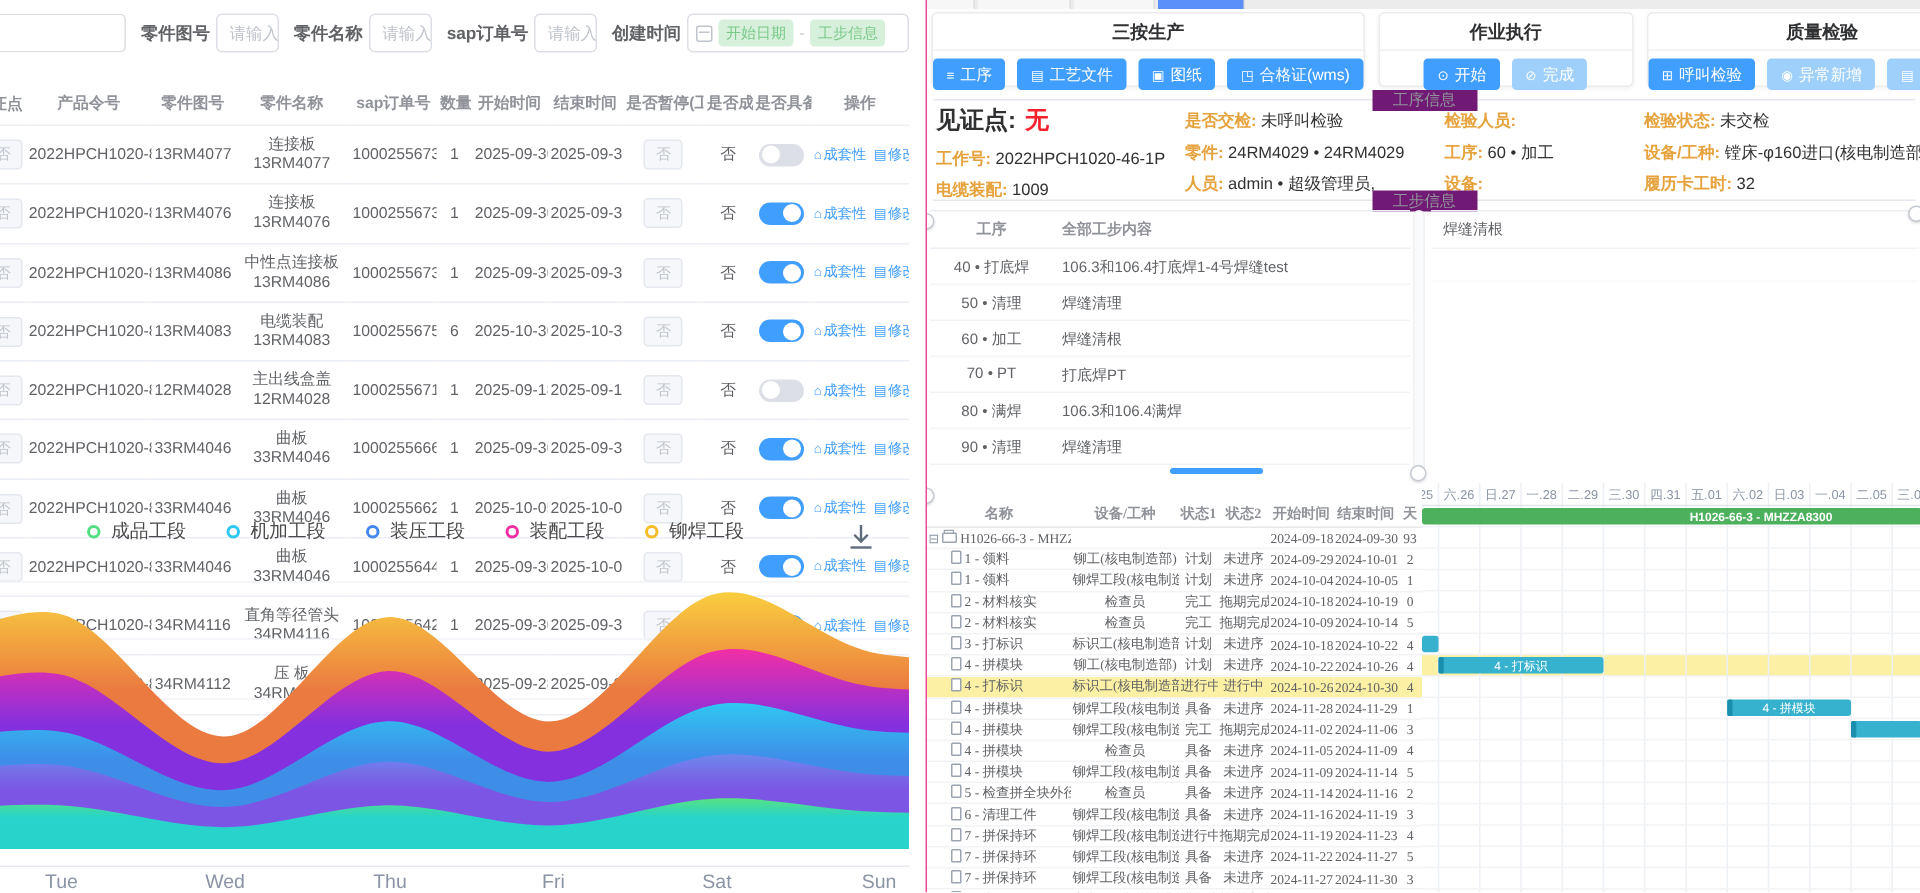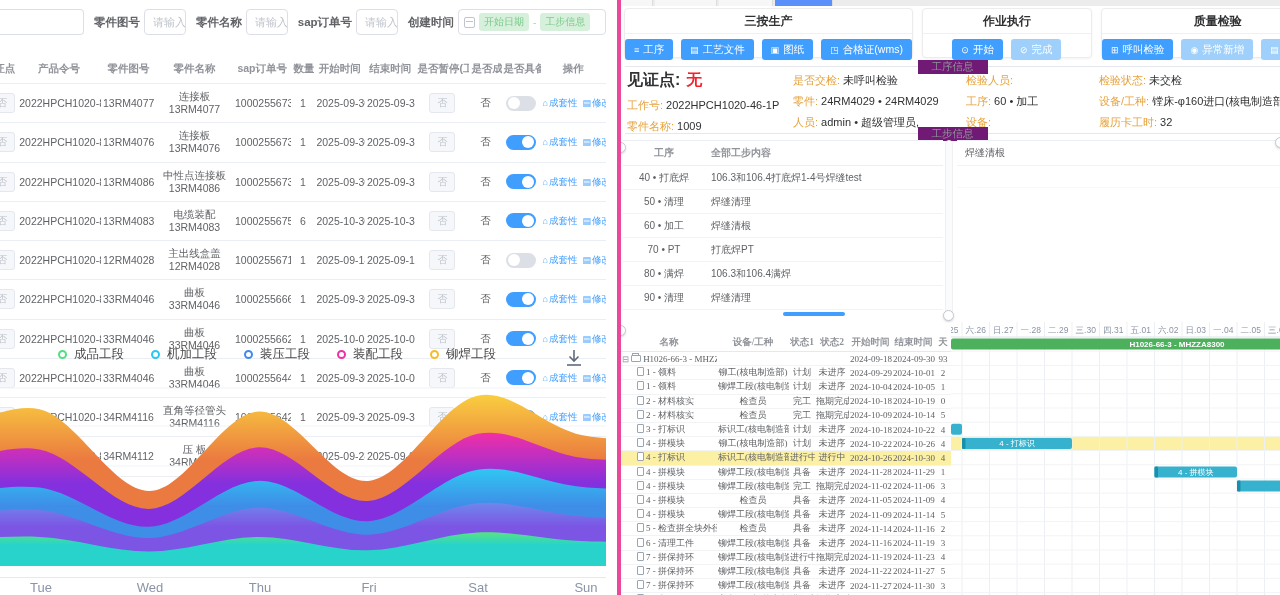--- a/index.html
+++ b/index.html
@@ -43,38 +43,38 @@
   .legend { position:absolute; left:58px; top:346px; display:flex; align-items:center; gap:27px; }
   .legend .litem { display:flex; align-items:center; gap:7px; font-size:12.5px; color:#4a4a4a; cursor:pointer; }
   .legend .dot { width:9px; height:9px; border-radius:50%; border:2.5px solid #000; background:#fff; }
   .dl-icon { position:absolute; right:22px; top:348px; cursor:pointer; }
 
   .stream-wrap { position:absolute; left:0; top:378px; width:606px; height:200px; }
   .xlabels { position:absolute; left:0; top:577px; width:606px; height:18px; border-top:1px solid #e6eaf0; }
   .xlabels span { position:absolute; top:2px; transform:translateX(-50%); font-size:13px; color:#8a94a6; }
 
   
-  .right-app { position:absolute; left:617px; top:0; width:663px; height:595px; background:#fff; border-left:4px solid #ec4899; overflow:hidden; }
+  .right-app { position:absolute; left:617px; top:0; width:663px; height:595px; background:#fff; border-left:1px solid #ec4899; overflow:hidden; }
   .tabstrip { position:absolute; left:0; top:0; width:663px; height:6px; background:#ececec; }
   .tabstrip .tseg { position:absolute; top:0; height:6px; background:#f7f7f7; border-right:1px solid #ddd; }
   .tabstrip .tseg.active { background:#5b8ff9; }
   .cards { position:absolute; left:3px; top:8px; width:657px; display:flex; gap:9px; }
   .card { background:#fff; border:1px solid #ececec; border-radius:4px; box-shadow:0 1px 3px rgba(0,0,0,.05); height:50px; }
   .card .ctitle { text-align:center; font-size:12px; font-weight:bold; color:#303133; padding:4px 0 3px; border-bottom:1px solid #f0f0f0; }
   .card .cbtns { display:flex; justify-content:center; align-items:center; gap:8px; padding-top:5px; }
   .btn { height:21px; border-radius:3px; font-size:10.5px; color:#fff; background:#409EFF; border:none; padding:0 9px; display:flex; align-items:center; gap:4px; cursor:pointer; white-space:nowrap; }
   .btn.disabled { background:#9ed0fb; cursor:default; }
   .btn .bic { font-size:9px; }
   .divider { position:absolute; left:4px; width:655px; border-top:1px solid #e4e7ed; }
   .divider span { position:absolute; left:50%; top:-7px; transform:translateX(-50%); background:#701a75; padding:0 14px; font-size:10.5px; color:#909399; white-space:nowrap; }
 
   .info-area { position:absolute; left:0; top:70px; width:663px; height:60px; }
   .info-col { position:absolute; top:0; }
   .inf-line { margin-bottom:6px; font-size:11px; white-space:nowrap; }
-  .inf-label { color:#E6A23C; font-weight:normal; }
+  .inf-label { color:#E6A23C; font-weight:bold; }
   .inf-value { color:#303133; }
   .witness { font-size:16px; font-weight:bold; color:#303133; margin-bottom:7px; }
   .witness .wv { color:#f5212d; margin-left:6px; }
 
   .steps-area { position:absolute; left:0; top:140px; width:663px; height:178px; }
   .steps-left { position:absolute; left:2px; top:0; width:320px; height:176px; overflow:hidden; border-top:1px solid #ebeef5; }
   table.steps { width:100%; border-collapse:collapse; table-layout:fixed; }
   table.steps th { font-size:10px; color:#909399; font-weight:bold; padding:5px 6px; border-bottom:1px solid #ebeef5; text-align:left; white-space:nowrap; }
   table.steps th:first-child { text-align:center; }
   table.steps td { font-size:10px; color:#606266; padding:4.5px 6px; border-bottom:1px solid #f2f3f5; white-space:nowrap; overflow:hidden; }
@@ -422,21 +422,21 @@
       <span>工序信息</span>
     </div>
 
     <div class="info-area">
       <div class="info-col" style="left:6px;width:180px">
         <div class="witness">
           <span>见证点:</span><span class="wv">无</span>
         </div>
         <div id="inf-col1">
             <div class="inf-line"><span class="inf-label">工作号:</span><span class="inf-value"> 2022HPCH1020-46-1P</span></div>
-            <div class="inf-line"><span class="inf-label">零件名称:</span><span class="inf-value"> 1009</span></div>
+            <div class="inf-line"><span class="inf-label">电缆装配:</span><span class="inf-value"> 1009</span></div>
           </div>
       </div>
       <div class="info-col" style="left:172px;width:170px;padding-top:3px" id="inf-col2">
           <div class="inf-line"><span class="inf-label">是否交检:</span><span class="inf-value"> 未呼叫检验</span></div>
           <div class="inf-line"><span class="inf-label">零件:</span><span class="inf-value"> 24RM4029 • 24RM4029</span></div>
           <div class="inf-line"><span class="inf-label">人员:</span><span class="inf-value"> admin • 超级管理员,</span></div>
         </div>
       <div class="info-col" style="left:345px;width:130px;padding-top:3px" id="inf-col3">
           <div class="inf-line"><span class="inf-label">检验人员:</span><span class="inf-value"> </span></div>
           <div class="inf-line"><span class="inf-label">工序:</span><span class="inf-value"> 60 • 加工</span></div>

